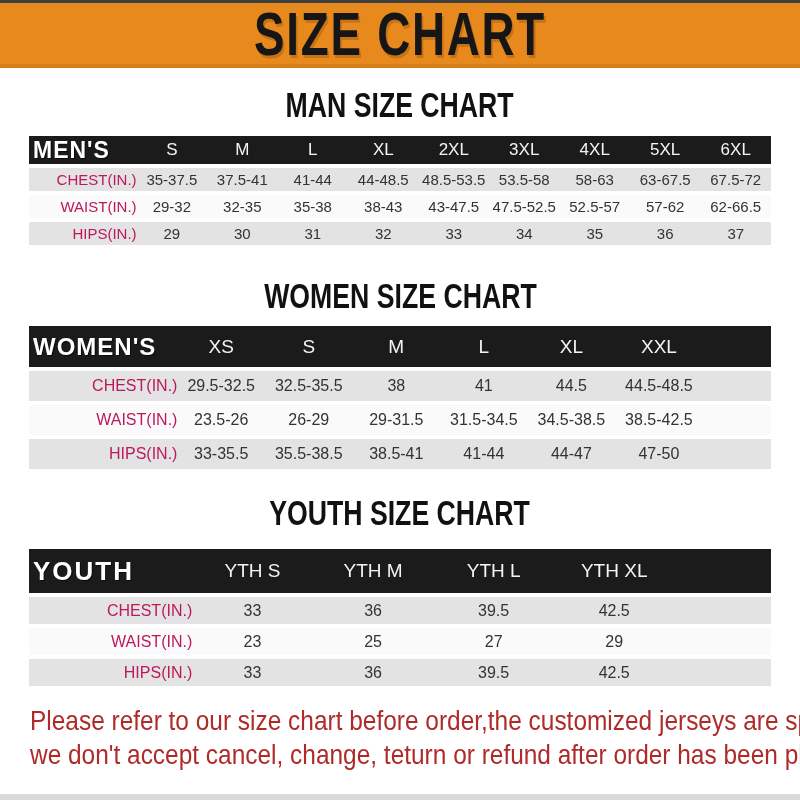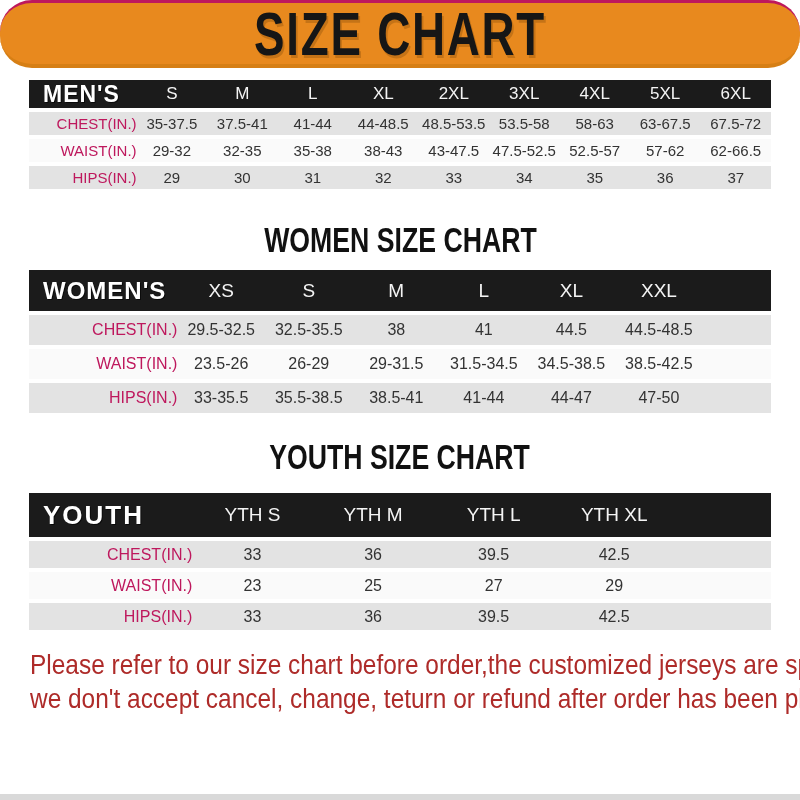--- a/index.html
+++ b/index.html
@@ -11,27 +11,26 @@
     height: 800px;
     margin: 0 auto;
     background: #ffffff;
     overflow: hidden;
   }
 
   
   .banner {
     height: 68px;
     background: #E8891E;
-    border-top: 3px solid #be185d;
+    border-top: 3px solid #404040;
     border-bottom: 4px solid #d difference;
     border-bottom: 4px solid #D67F15;
     display: flex;
     align-items: center;
     justify-content: center;
-    border-radius: 32px;
   }
   .banner-title {
     display: inline-block;
     font-size: 52px;
     font-weight: 700;
     color: #161616;
     letter-spacing: 2px;
     transform: scale(0.88, 1.18);
     text-shadow: 2px 2px 0 rgba(90,50,0,0.25);
     white-space: nowrap;
@@ -71,21 +70,21 @@
     color: #f4f4f4;
     font-weight: 400;
     text-align: center;
     vertical-align: middle;
   }
   tr.head-row th.corner {
     text-align: left;
     font-weight: 700;
     color: #ffffff;
     letter-spacing: 1px;
-    padding-left: 14px;
+    padding-left: 4px;
     text-shadow: 1px 1px 0 rgba(0,0,0,0.6);
   }
   #table-men   tr.head-row th { height: 28px; font-size: 17px; }
   #table-men   tr.head-row th.corner { font-size: 23px; }
   #table-women tr.head-row th { height: 41px; font-size: 19px; }
   #table-women tr.head-row th.corner { font-size: 24px; margin-top: 34px; }
   #table-youth tr.head-row th { height: 44px; font-size: 19px; }
   #table-youth tr.head-row th.corner { font-size: 26px; letter-spacing: 2px; }
 
   tr.data-row td {
@@ -122,20 +121,23 @@
 </style>
 </head>
 <body>
 
 <div class="page">
 
   <div class="banner">
     <span class="banner-title">SIZE CHART</span>
   </div>
 
+  <div class="section-heading" id="heading-man">
+    <span>MAN SIZE CHART</span>
+  </div>
 
   <table class="size-table" id="table-men">
     <colgroup>
       <col style="width:14.5%">
       <col style="width:9.5%">
         <col style="width:9.5%">
         <col style="width:9.5%">
       <col style="width:9.5%">
         <col style="width:9.5%">
         <col style="width:9.5%">

